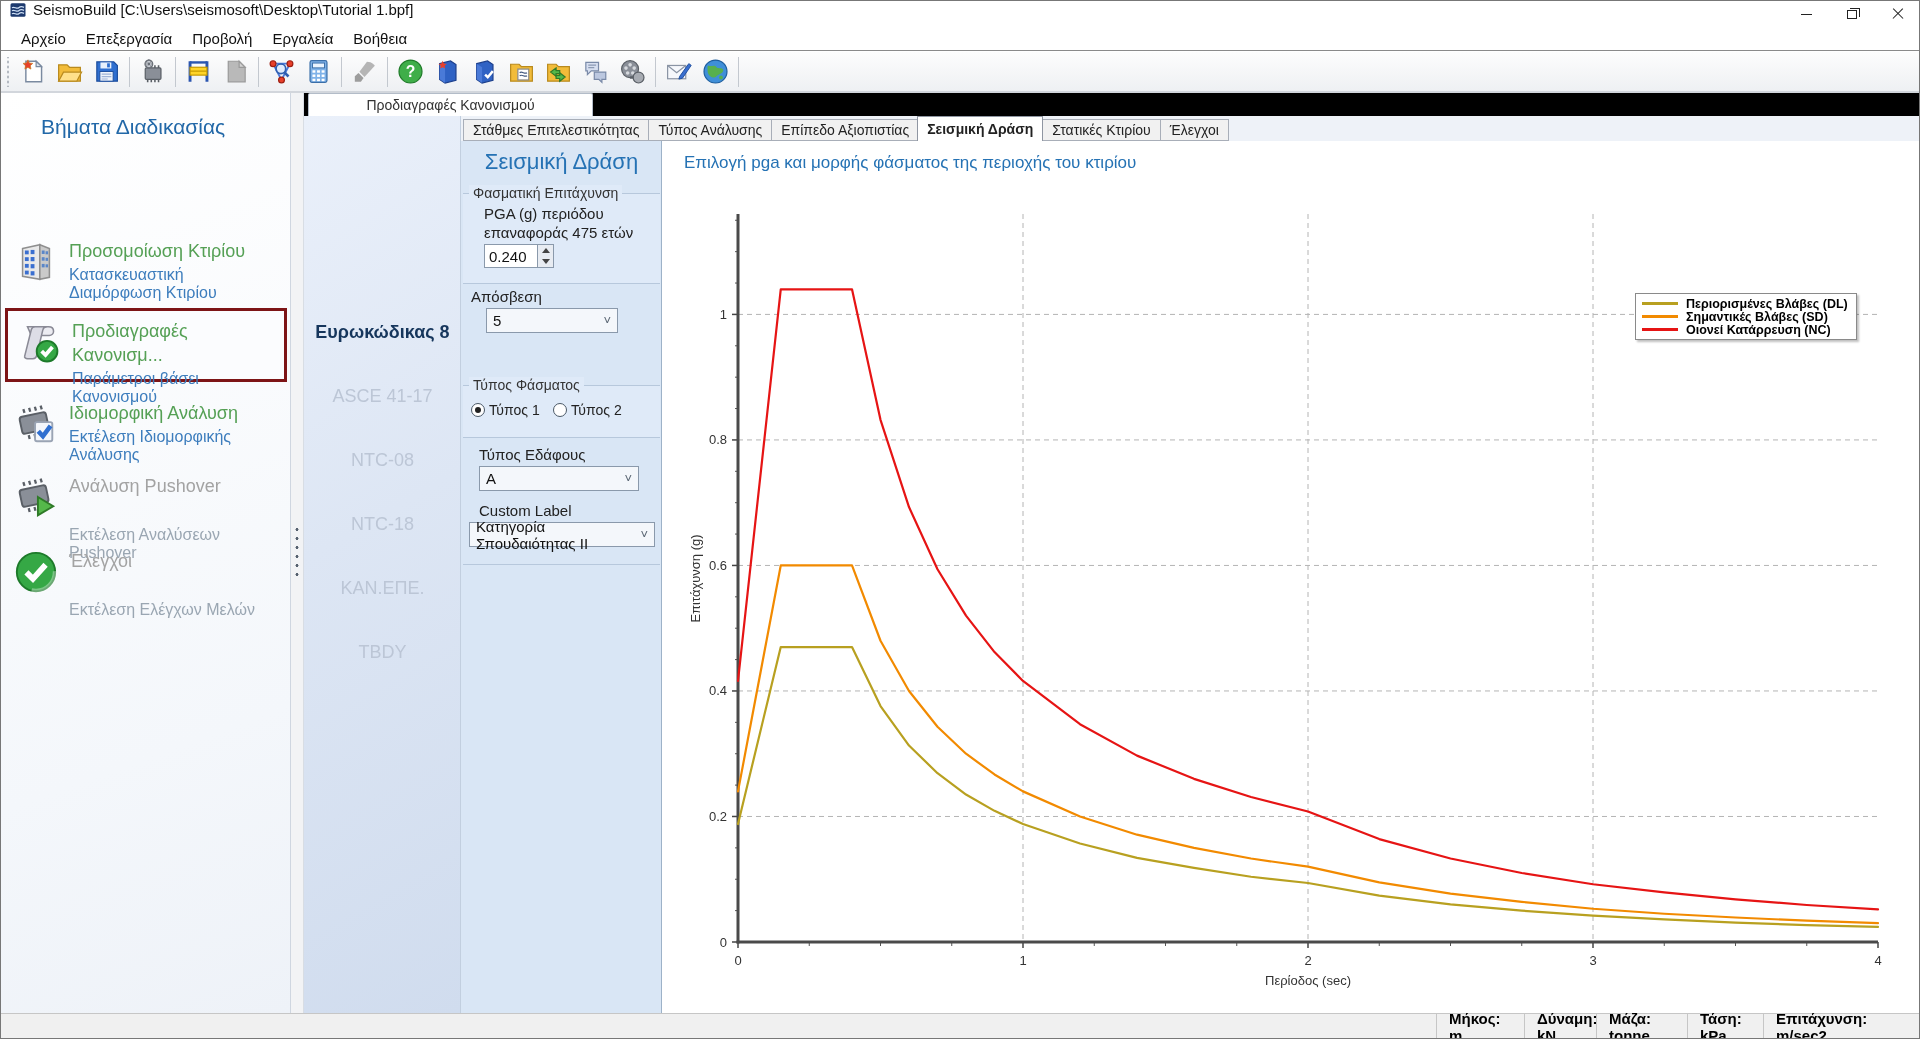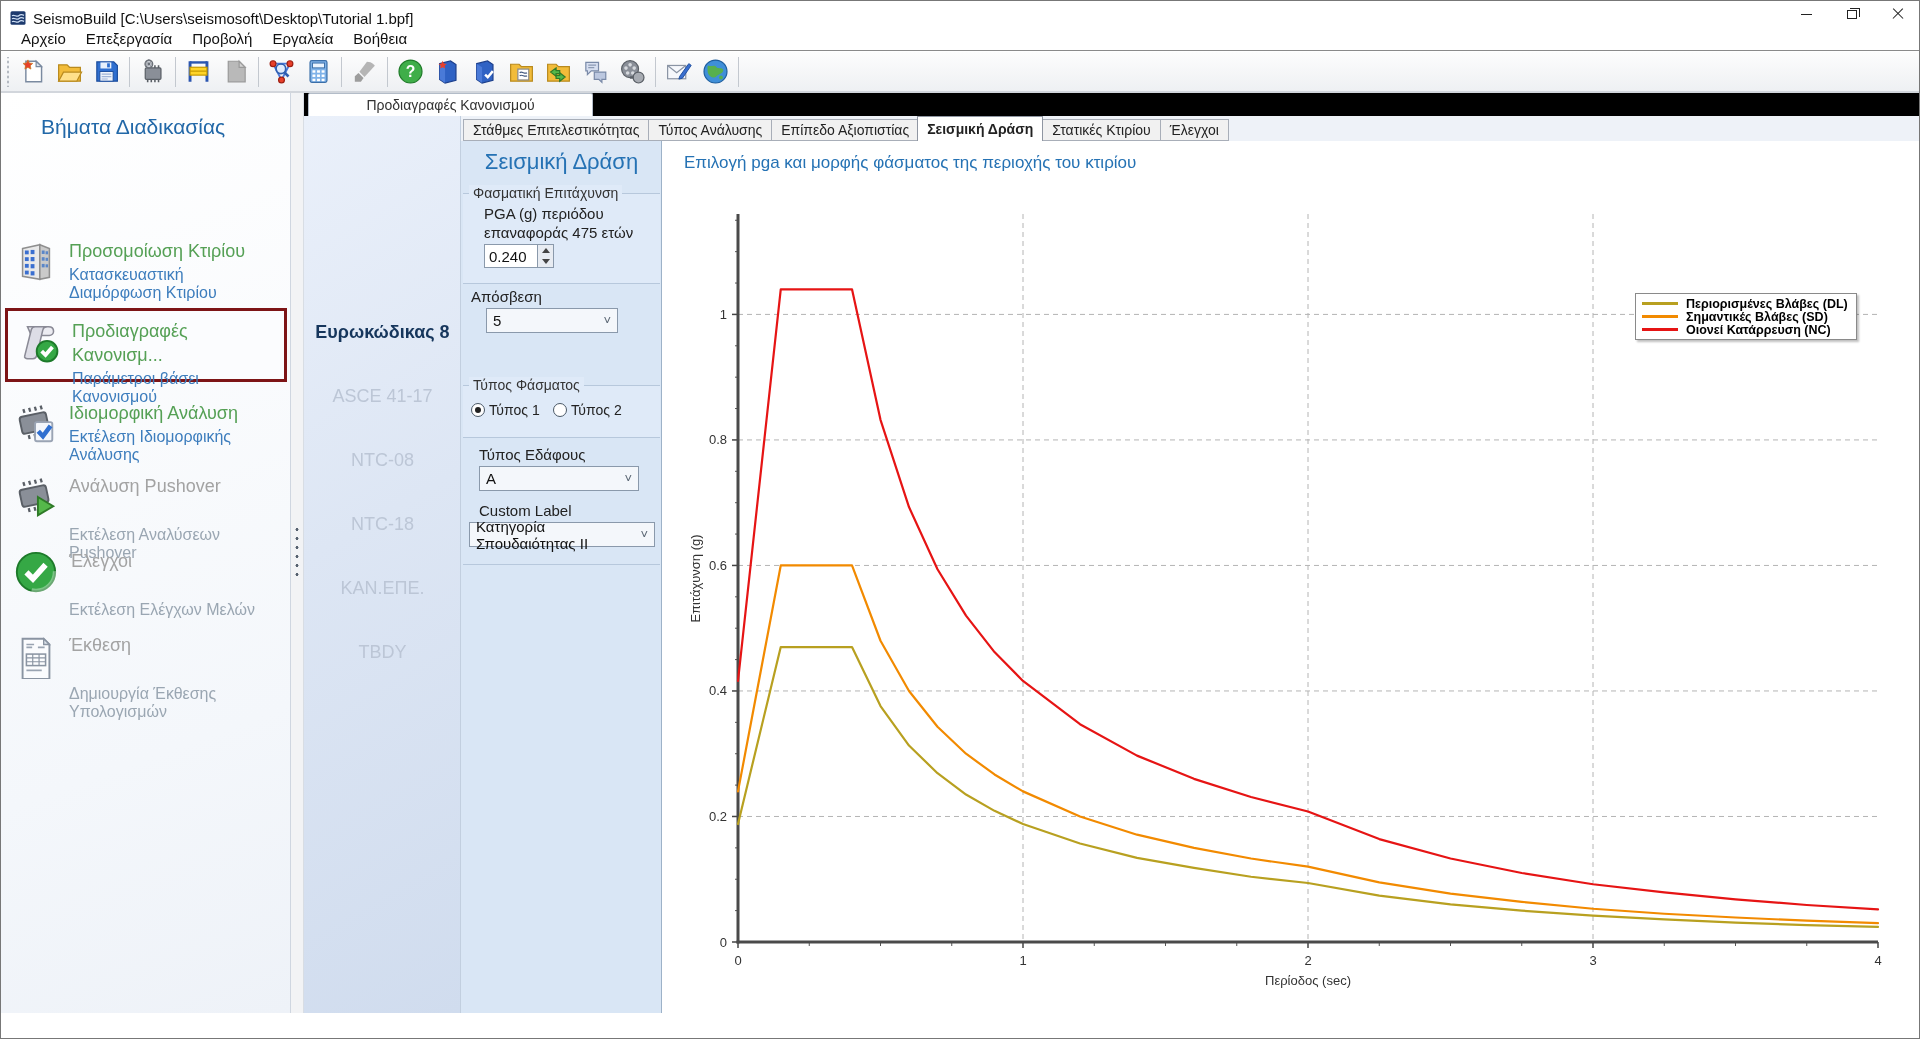--- a/index.html
+++ b/index.html
@@ -1,20 +1,20 @@
 <!DOCTYPE html>
 <html><head>
 <meta charset="utf-8">
 <style>
   html,body{margin:0;padding:0;background:#444;}
   *{box-sizing:border-box;font-family:"Liberation Sans",sans-serif;}
   #app{position:relative;width:1920px;height:1039px;background:#fff;overflow:hidden;border:1px solid #777;}
 
   
-  #titlebar{position:absolute;left:0;top:0;width:1920px;height:26px;background:#fff;display:flex;align-items:flex-end;}
+  #titlebar{position:absolute;left:0;top:0;width:1920px;height:26px;background:#fff;display:flex;align-items:flex-start;}
   #titlebar .app-icon{width:18px;height:18px;margin:0 6px 0 8px;}
   #titlebar .title-text{font-size:15px;color:#111;}
   #win-controls{position:absolute;right:0;top:0;height:26px;display:flex;}
   .win-btn{width:46px;height:26px;display:flex;align-items:center;justify-content:center;cursor:default;}
   .min-glyph{width:11px;height:1px;background:#222;}
   .max-glyph{width:10px;height:9px;border:1px solid #222;position:relative;}
   .max-glyph:before{content:"";position:absolute;left:2px;top:-3px;width:9px;height:8px;border:1px solid #222;border-left:none;border-bottom:none;}
   .close-glyph{position:relative;width:12px;height:12px;}
   .close-glyph:before,.close-glyph:after{content:"";position:absolute;left:-1px;top:5px;width:14px;height:1.4px;background:#222;}
   .close-glyph:before{transform:rotate(45deg);} .close-glyph:after{transform:rotate(-45deg);}
@@ -380,36 +380,20 @@
               <circle cx="12" cy="12" r="10" fill="none" stroke="rgba(255,255,255,0.35)" stroke-width="2.5" stroke-dasharray="18 44"></circle>
               <path d="M7 12.2l3.4 3.4 6.6-7.4" stroke="#fff" stroke-width="3" fill="none"></path>
             </svg>
         </span>
         <div class="s-text">
           <div class="s-label gray">Έλεγχοι</div>
           <div class="s-sub gray">Εκτέλεση Ελέγχων Μελών</div>
         </div>
       </div>
 
-      <div class="step" style="top:532px;">
-        <span class="s-icon">
-          <svg viewBox="0 0 24 24">
-              <path d="M5 3h11l3 3v18H5z" fill="#fbfcfe" stroke="#8a94a2"></path>
-              <path d="M16 3l3 3h-3z" fill="#dde4ec" stroke="#8a94a2" stroke-width="0.7"></path>
-              <path d="M7 6h4M7 7.5h3M13 7.5h3.5" stroke="#9aa4b2" stroke-width="0.9"></path>
-              <rect x="7" y="11" width="10" height="6" fill="none" stroke="#8a94a2" stroke-width="0.8"></rect>
-              <path d="M7 13h10M7 15h10M10.3 11v6M13.6 11v6" stroke="#8a94a2" stroke-width="0.6"></path>
-              <path d="M7 19.5h8" stroke="#9aa4b2" stroke-width="0.9"></path>
-            </svg>
-        </span>
-        <div class="s-text">
-          <div class="s-label gray">Έκθεση</div>
-          <div class="s-sub gray">Δημιουργία Έκθεσης Υπολογισμών</div>
-        </div>
-      </div>
     </div>
 
     <div id="splitter">
       <div class="grip-dots"></div>
     </div>
 
     <div id="main">
       <div id="maintab-strip">
         <div id="maintab">Προδιαγραφές Κανονισμού</div>
       </div>
@@ -565,14 +549,21 @@
           </div>
           <div class="lg-row">
             <span class="lg-swatch" style="background: rgb(230, 20, 20);"></span>
             <span class="lg-label">Οιονεί Κατάρρευση (NC)</span>
           </div>
         </div>
       </div>
     </div>
   </div>
 
+  <div id="statusbar">
+    <div class="sb-cell w1">Μήκος: m</div>
+    <div class="sb-cell w2">Δύναμη: kN</div>
+    <div class="sb-cell w3">Μάζα: tonne</div>
+    <div class="sb-cell w4">Τάση: kPa</div>
+    <div class="sb-cell w5">Επιτάχυνση: m/sec2</div>
+  </div>
 
 </div>
 
 </body></html>

